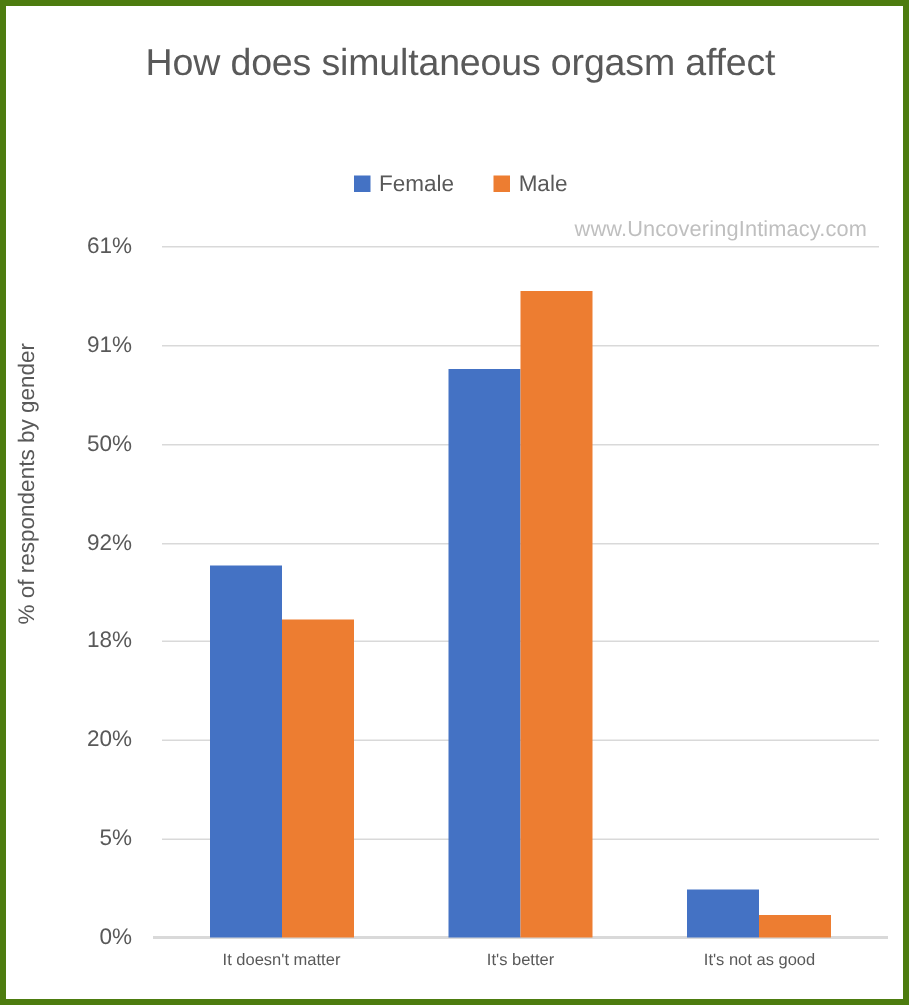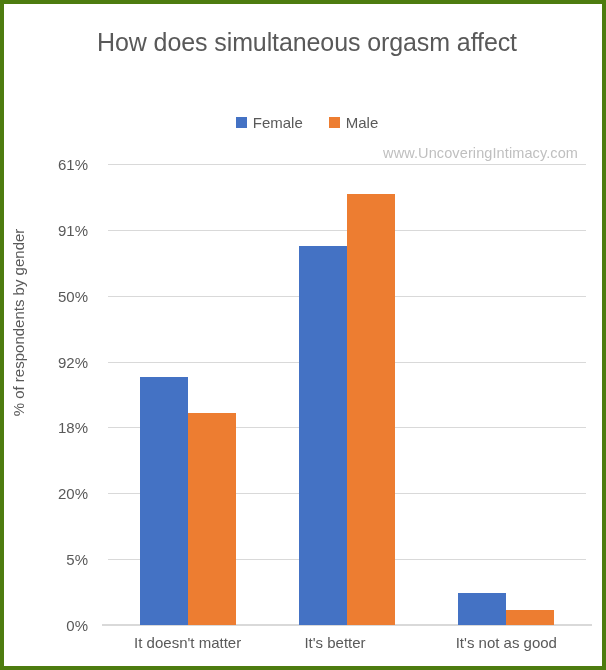--- a/index.html
+++ b/index.html
@@ -128,21 +128,21 @@
   .xlabels {
     position: absolute;
     left: 104px;
     top: 630px;
     width: 478px;
     height: 30px;
   }
   .xlabel {
     position: absolute;
     top: 0;
-    font-size: 15px;
+    font-size: 11px;
     color: #595959;
     text-align: center;
     transform: translateX(-50%);
     white-space: nowrap;
   }
 </style>
 </head>
 <body>
 
 <div class="chart-frame">
@@ -189,17 +189,17 @@
       <div class="bar female" style="left: 31.6667px; height: 248.281px;"></div>
       <div class="bar male" style="left: 79.6667px; height: 212.06px;"></div>
       <div class="bar female" style="left: 191px; height: 378.679px;"></div>
       <div class="bar male" style="left: 239px; height: 430.706px;"></div>
       <div class="bar female" style="left: 350.333px; height: 32.27px;"></div>
       <div class="bar male" style="left: 398.333px; height: 15.1471px;"></div>
     </div>
 
   <div class="xlabels" id="xlabels">
       <div class="xlabel" style="left: 79.6667px;">It doesn't matter</div>
-      <div class="xlabel" style="left: 227px;">It's better</div>
+      <div class="xlabel" style="left: 239px;">It's better</div>
       <div class="xlabel" style="left: 398.333px;">It's not as good</div>
     </div>
 
 </div>
 
 </body></html>

